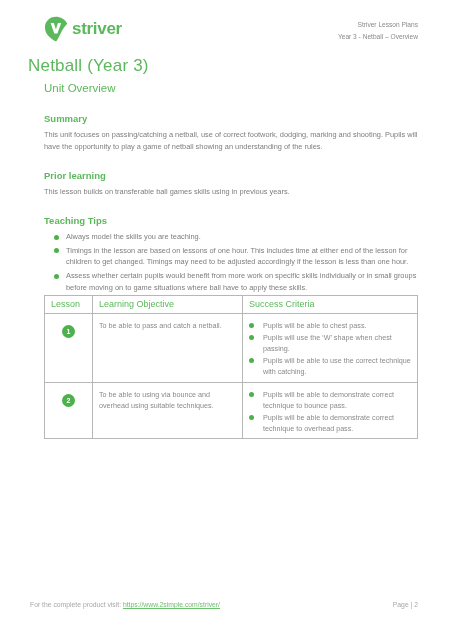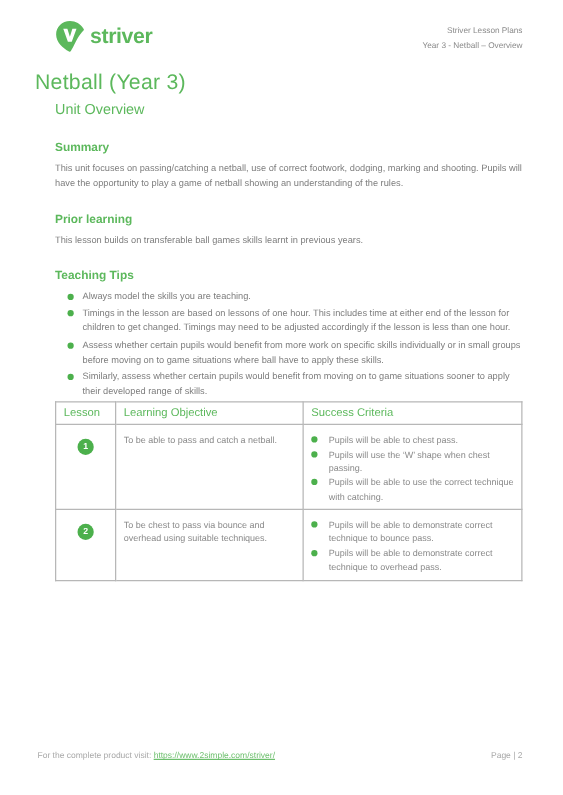--- a/index.html
+++ b/index.html
@@ -235,42 +235,38 @@
   <h1 class="doc-title">Netball  (Year 3)</h1>
   <h2 class="doc-subtitle">Unit Overview</h2>
 
   <div class="section section-gap-lg">
     <div class="section-heading">Summary</div>
     <p class="body-text">This unit focuses on passing/catching a netball, use of correct footwork, dodging, marking and shooting. Pupils will have the opportunity to play a game of netball showing an understanding of the rules.</p>
   </div>
 
   <div class="section section-gap-md">
     <div class="section-heading">Prior learning</div>
-    <p class="body-text">This lesson builds on transferable ball games skills learnt in previous years.</p>
+    <p class="body-text">This lesson builds on transferable ball games skills using in previous years.</p>
   </div>
 
   <div class="section section-gap-md">
     <div class="section-heading">Teaching Tips</div>
     <ul class="bullet-list">
       <li class="bullet-item">
         <span class="bullet-dot"></span>
         <span>Always model the skills you are teaching.</span>
       </li>
       <li class="bullet-item">
         <span class="bullet-dot"></span>
         <span>Timings in the lesson are based on lessons of one hour. This includes time at either end of the lesson for children to get changed. Timings may need to be adjusted accordingly if the lesson is less than one hour.</span>
       </li>
       <li class="bullet-item">
         <span class="bullet-dot"></span>
         <span>Assess whether certain pupils would benefit from more work on specific skills individually or in small groups before moving on to game situations where ball have to apply these skills.</span>
       </li>
-      <li class="bullet-item">
-        <span class="bullet-dot"></span>
-        <span>Similarly, assess whether certain pupils would benefit from moving on to game situations sooner to apply their developed range of skills.</span>
-      </li>
     </ul>
   </div>
 
 
   <div class="table-wrap">
     <table class="mtp">
       <thead>
         <tr>
           <th class="col-lesson">Lesson</th>
           <th class="col-objective">Learning Objective</th>
@@ -299,21 +295,21 @@
                 <span>Pupils will be able to use the correct technique with catching.</span>
               </li>
             </ul>
           </td>
         </tr>
 
         <tr class="row-2">
           <td class="cell-lesson">
             <span class="lesson-badge">2</span>
           </td>
-          <td class="cell-text">To be chest to pass via bounce and overhead using suitable techniques.</td>
+          <td class="cell-text">To be able to using via bounce and overhead using suitable techniques.</td>
           <td class="cell-criteria">
             <ul class="criteria-list">
               <li class="criteria-item">
                 <span class="criteria-dot"></span>
                 <span>Pupils will be able to demonstrate correct technique to bounce pass.</span>
               </li>
               <li class="criteria-item">
                 <span class="criteria-dot"></span>
                 <span>Pupils will be able to demonstrate correct technique to overhead pass.</span>
               </li>

